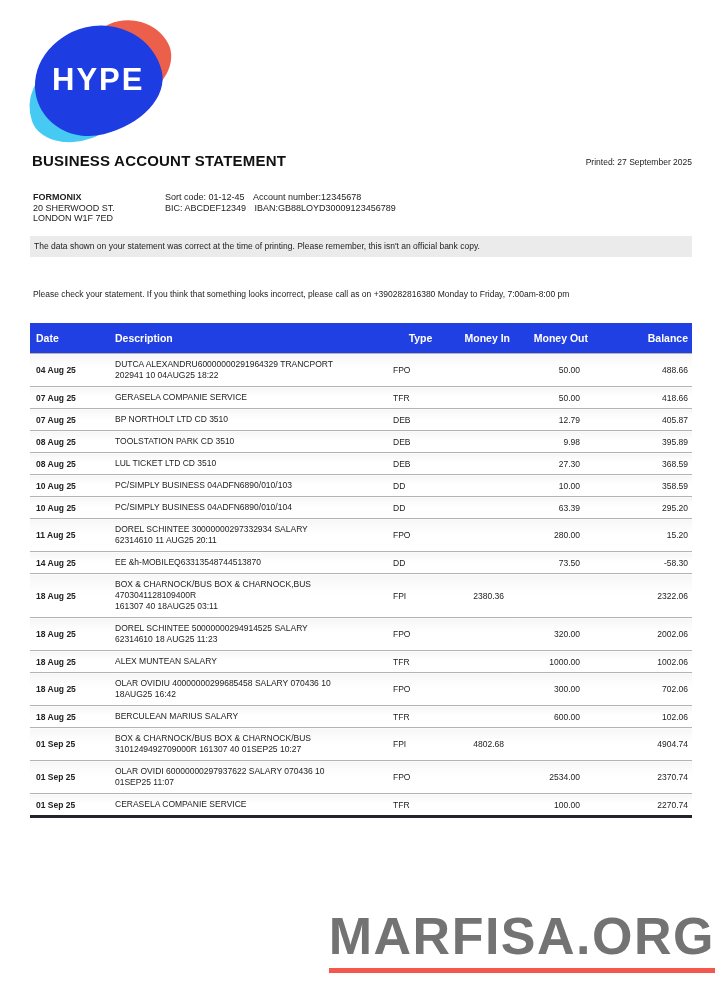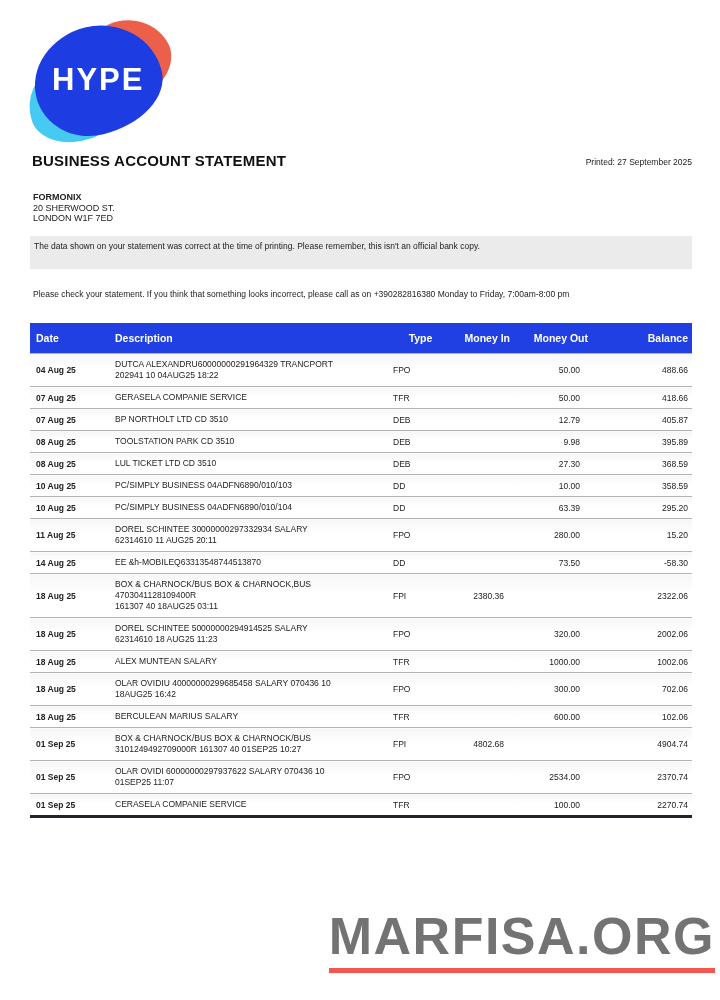--- a/index.html
+++ b/index.html
@@ -26,21 +26,21 @@
   .printed { font-size:8.5px; color:#222; padding-bottom:2px; }
 
   
   .account-info { position:absolute; left:33px; top:192px; display:flex; font-size:9px; line-height:10.5px; color:#222; }
   .acct-left { width:132px; }
   .acct-name { font-weight:bold; }
   .acct-line span.w1 { display:inline-block; margin-right:6px; }
   .acct-line span.w2 { display:inline-block; }
 
   
-  .notice-bar { position:absolute; left:30px; top:236px; width:662px; height:33px; background:#ebebeb;
+  .notice-bar { position:absolute; left:30px; top:236px; width:662px; height:21px; background:#ebebeb;
                 font-size:8.5px; line-height:21px; padding-left:4px; color:#222; white-space:nowrap; overflow:hidden; }
   .notice-plain { position:absolute; left:33px; top:289px; font-size:8.5px; color:#222; white-space:nowrap; }
 
   
   table { position:absolute; left:30px; top:323px; width:662px; border-collapse:collapse;
           border-bottom:3px solid #23232c; table-layout:fixed; }
   col.c-date    { width:85px; }
   col.c-desc    { width:278px; }
   col.c-type    { width:55px; }
   col.c-in      { width:70px; }
@@ -85,20 +85,30 @@
     <h1>BUSINESS ACCOUNT STATEMENT</h1>
     <div class="printed">Printed: 27 September 2025</div>
   </div>
 
   <div class="account-info">
     <div class="acct-left">
       <div class="acct-name">FORMONIX</div>
       <div>20 SHERWOOD ST.</div>
       <div>LONDON W1F 7ED</div>
     </div>
+    <div class="acct-right">
+      <div class="acct-line">
+        <span class="w1">Sort code: 01-12-45</span>
+        <span class="w2">Account number:12345678</span>
+      </div>
+      <div class="acct-line">
+        <span class="w1">BIC: ABCDEF12349</span>
+        <span class="w2">IBAN:GB88LOYD30009123456789</span>
+      </div>
+    </div>
   </div>
 
   <div class="notice-bar">The data shown on your statement was correct at the time of printing. Please remember, this isn't an official bank copy.</div>
   <div class="notice-plain">Please check your statement. If you think that something looks incorrect, please call as on +390282816380 Monday to Friday, 7:00am-8:00 pm</div>
 
   <table>
     <colgroup>
       <col class="c-date">
         <col class="c-desc">
         <col class="c-type">

